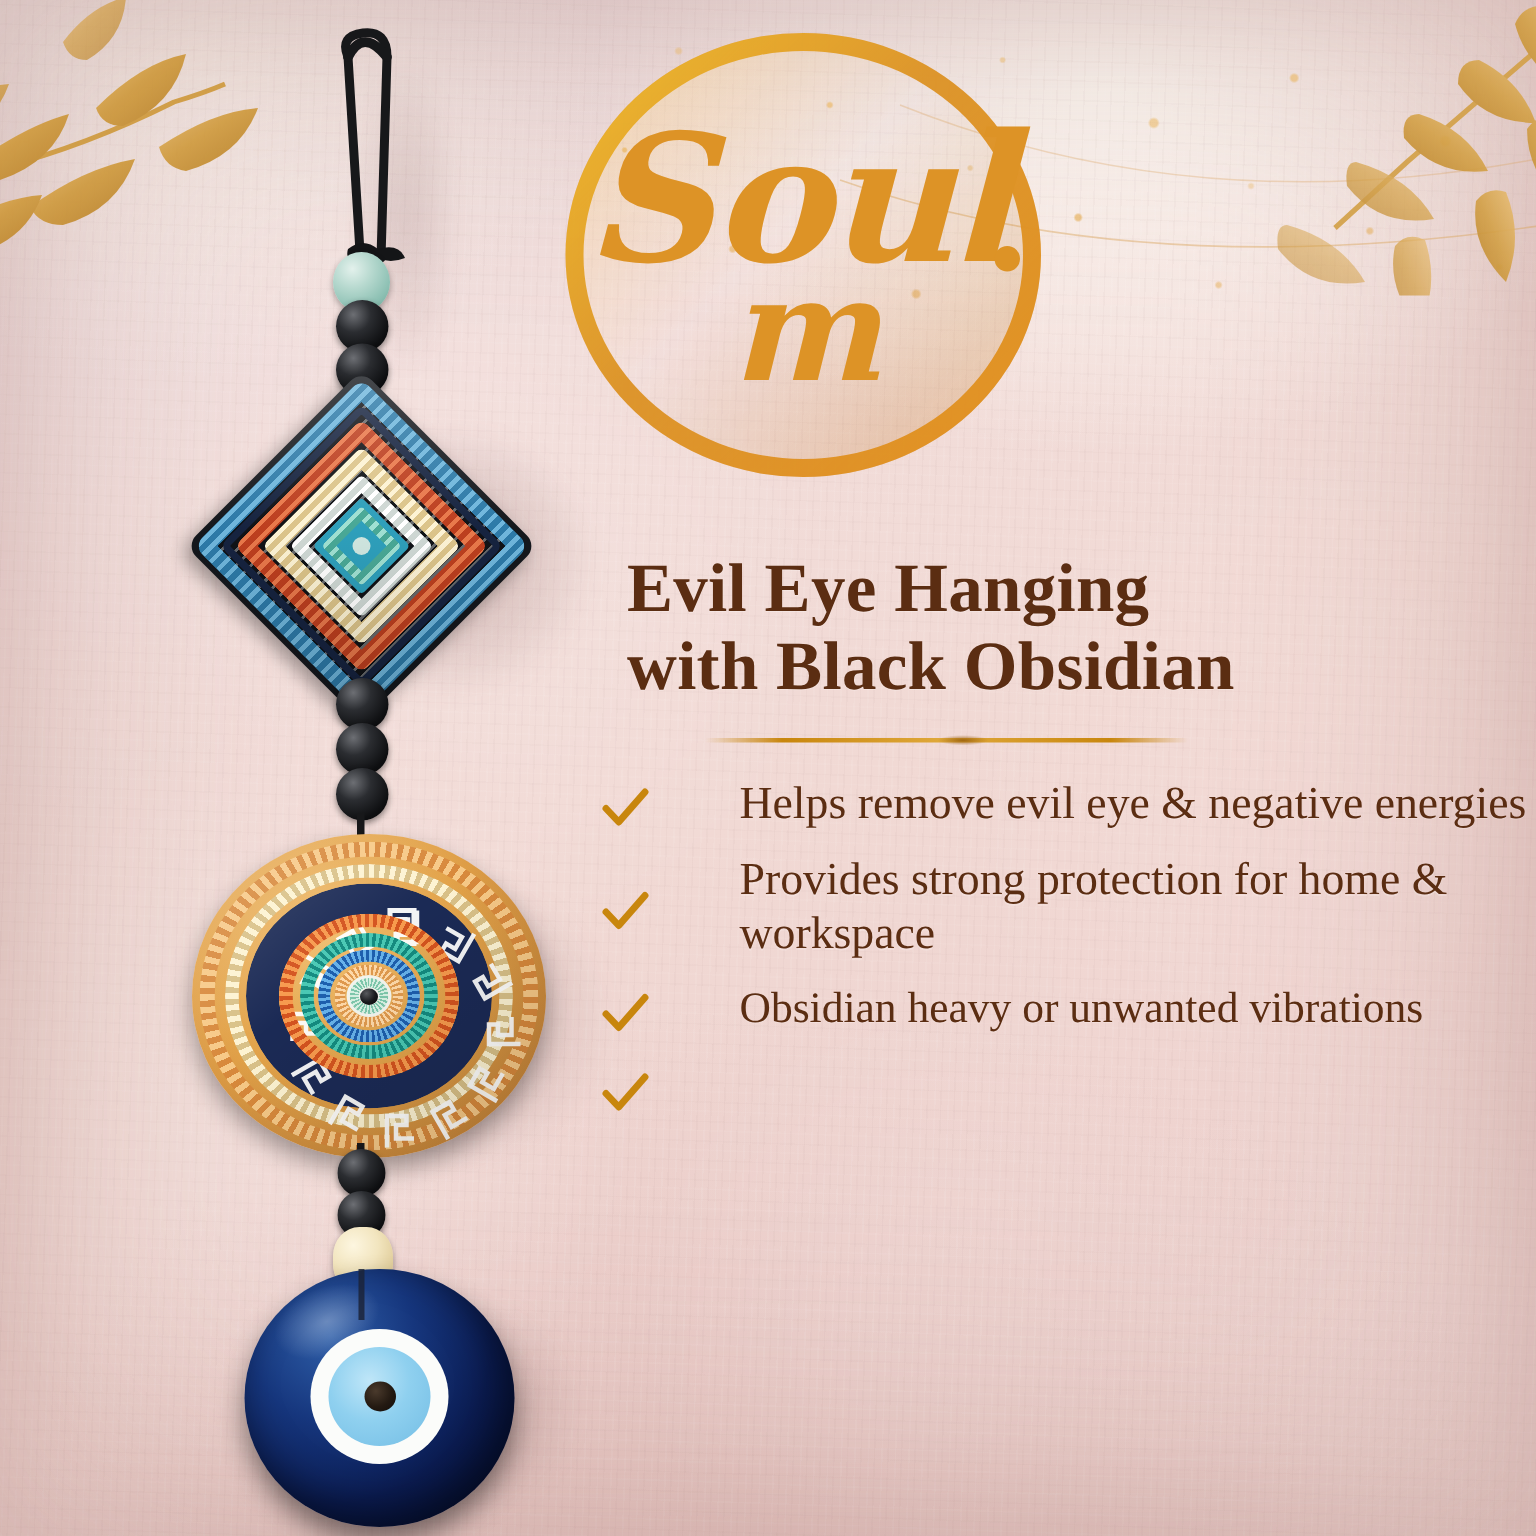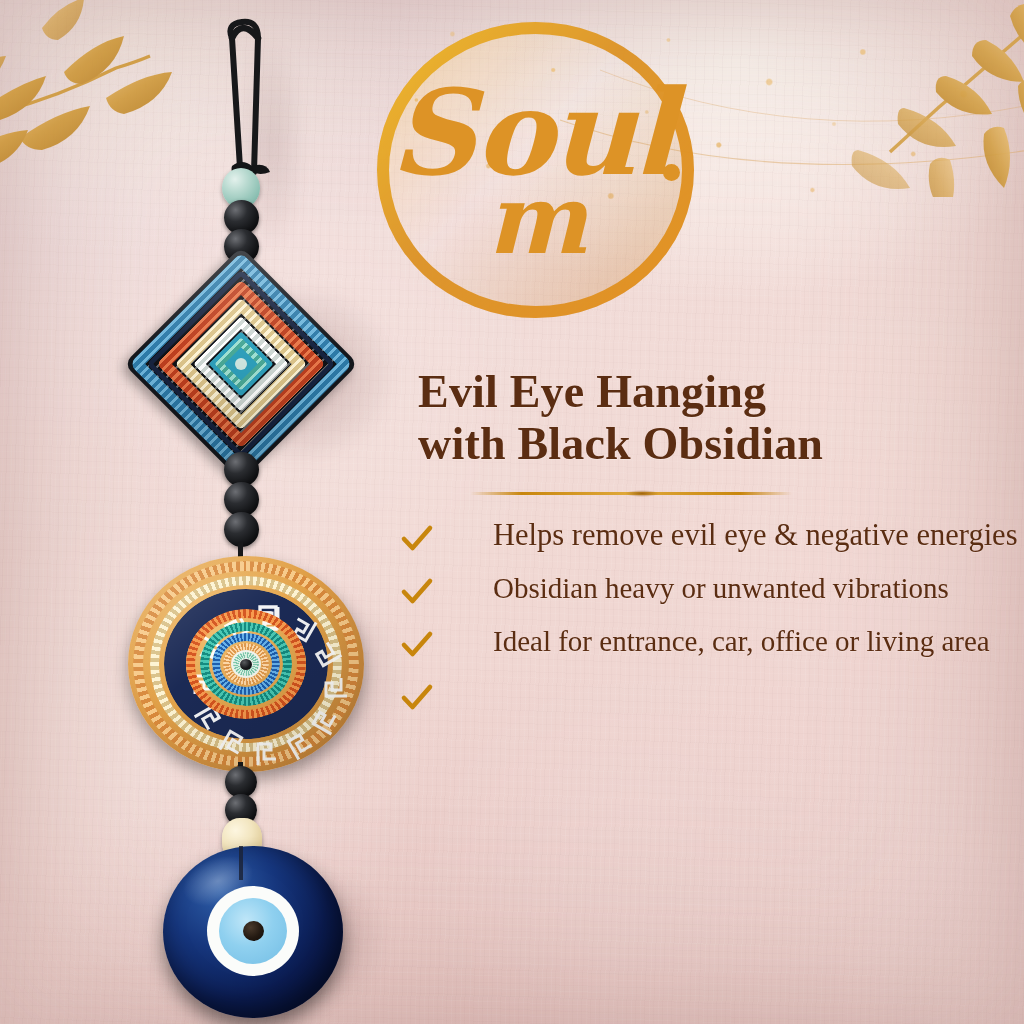--- a/index.html
+++ b/index.html
@@ -238,35 +238,35 @@
 
   <div class="bullets">
 
     <div class="bullet b1">
       <svg class="check" viewBox="0 0 34 34">
         <path d="M4 17 L12.5 26 L30 6" fill="none" stroke="#c8860d" stroke-width="4.6" stroke-linecap="round" stroke-linejoin="round"></path>
       </svg>
       <div class="btext">Helps remove evil eye &amp; negative energies</div>
     </div>
 
+    <div class="bullet b2">
+      <svg class="check" viewBox="0 0 34 34">
+        <path d="M4 17 L12.5 26 L30 6" fill="none" stroke="#c8860d" stroke-width="4.6" stroke-linecap="round" stroke-linejoin="round"></path>
+      </svg>
+      <div class="btext">Provides strong protection for home &amp; workspace</div>
+    </div>
 
     <div class="bullet b3">
       <svg class="check" viewBox="0 0 34 34">
         <path d="M4 17 L12.5 26 L30 6" fill="none" stroke="#c8860d" stroke-width="4.6" stroke-linecap="round" stroke-linejoin="round"></path>
       </svg>
       <div class="btext">Obsidian heavy or unwanted vibrations</div>
     </div>
 
 
-    <div class="bullet b5">
-      <svg class="check" viewBox="0 0 34 34">
-        <path d="M4 17 L12.5 26 L30 6" fill="none" stroke="#c8860d" stroke-width="4.6" stroke-linecap="round" stroke-linejoin="round"></path>
-      </svg>
-      <div class="btext">Ideal for entrance, car, office or living area</div>
-    </div>
 
     <div class="bullet b6">
       <svg class="check" viewBox="0 0 34 34">
         <path d="M4 17 L12.5 26 L30 6" fill="none" stroke="#c8860d" stroke-width="4.6" stroke-linecap="round" stroke-linejoin="round"></path>
       </svg>
     </div>
 
   </div>
 
   <div class="product">

